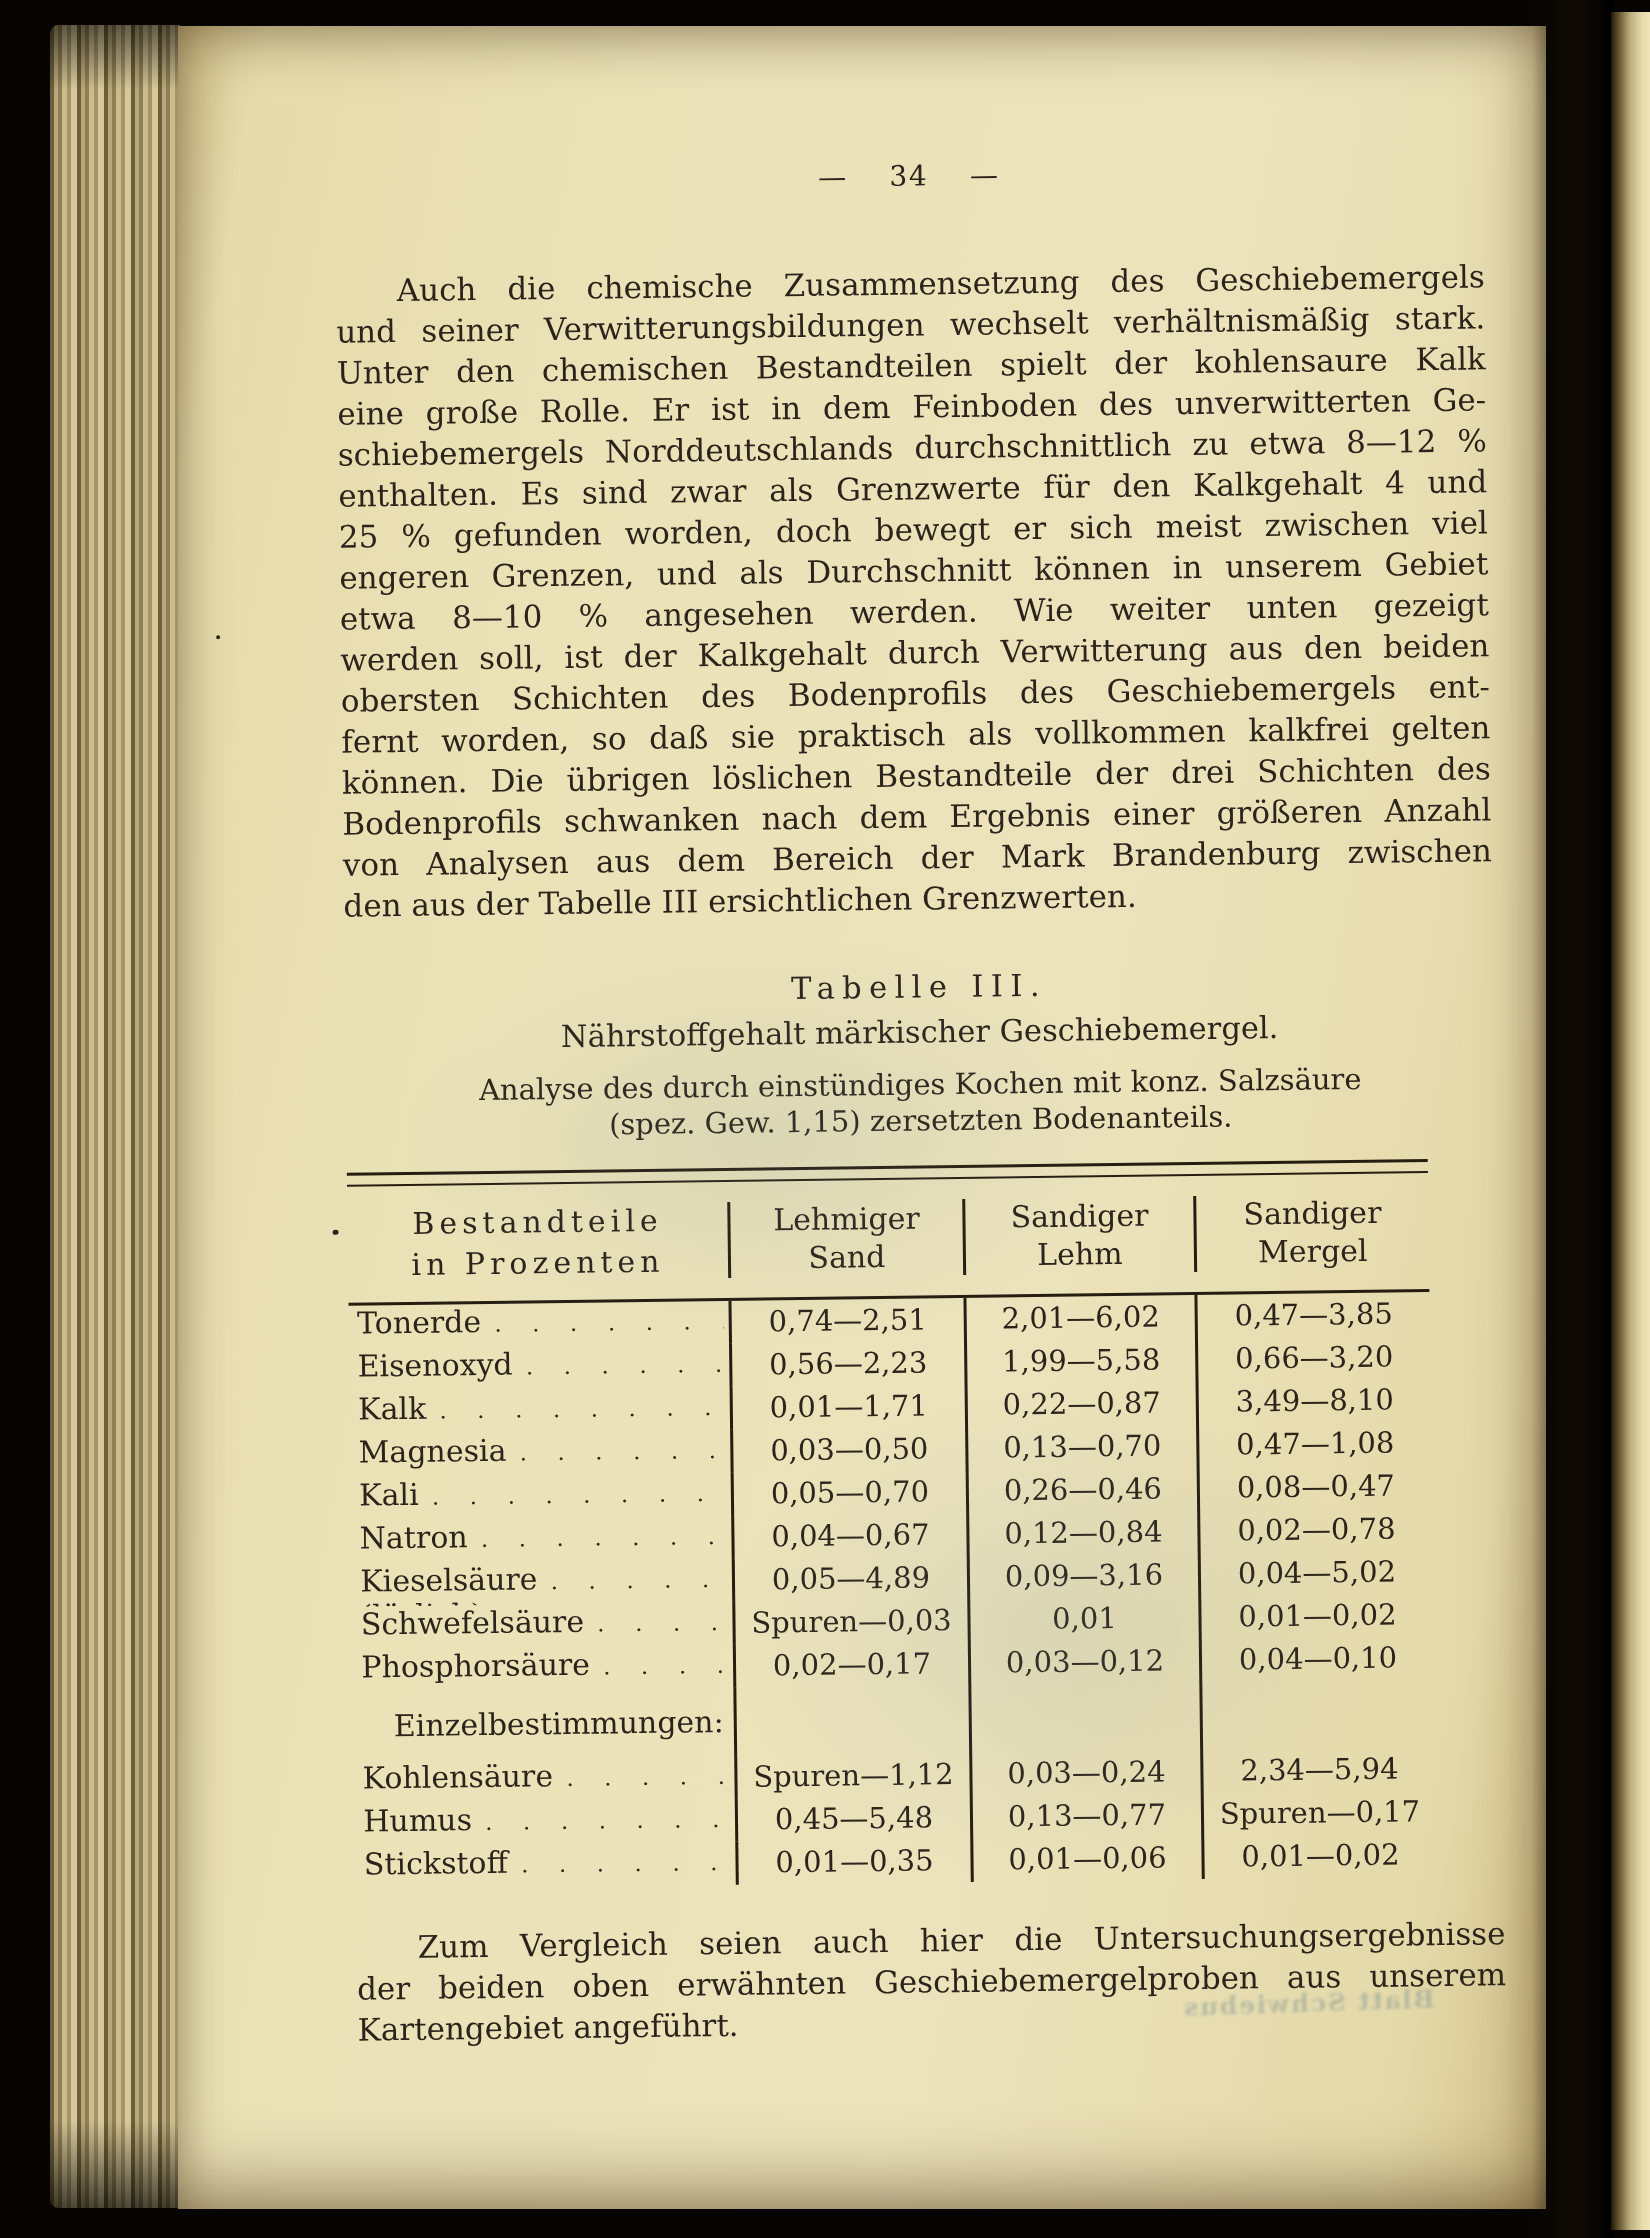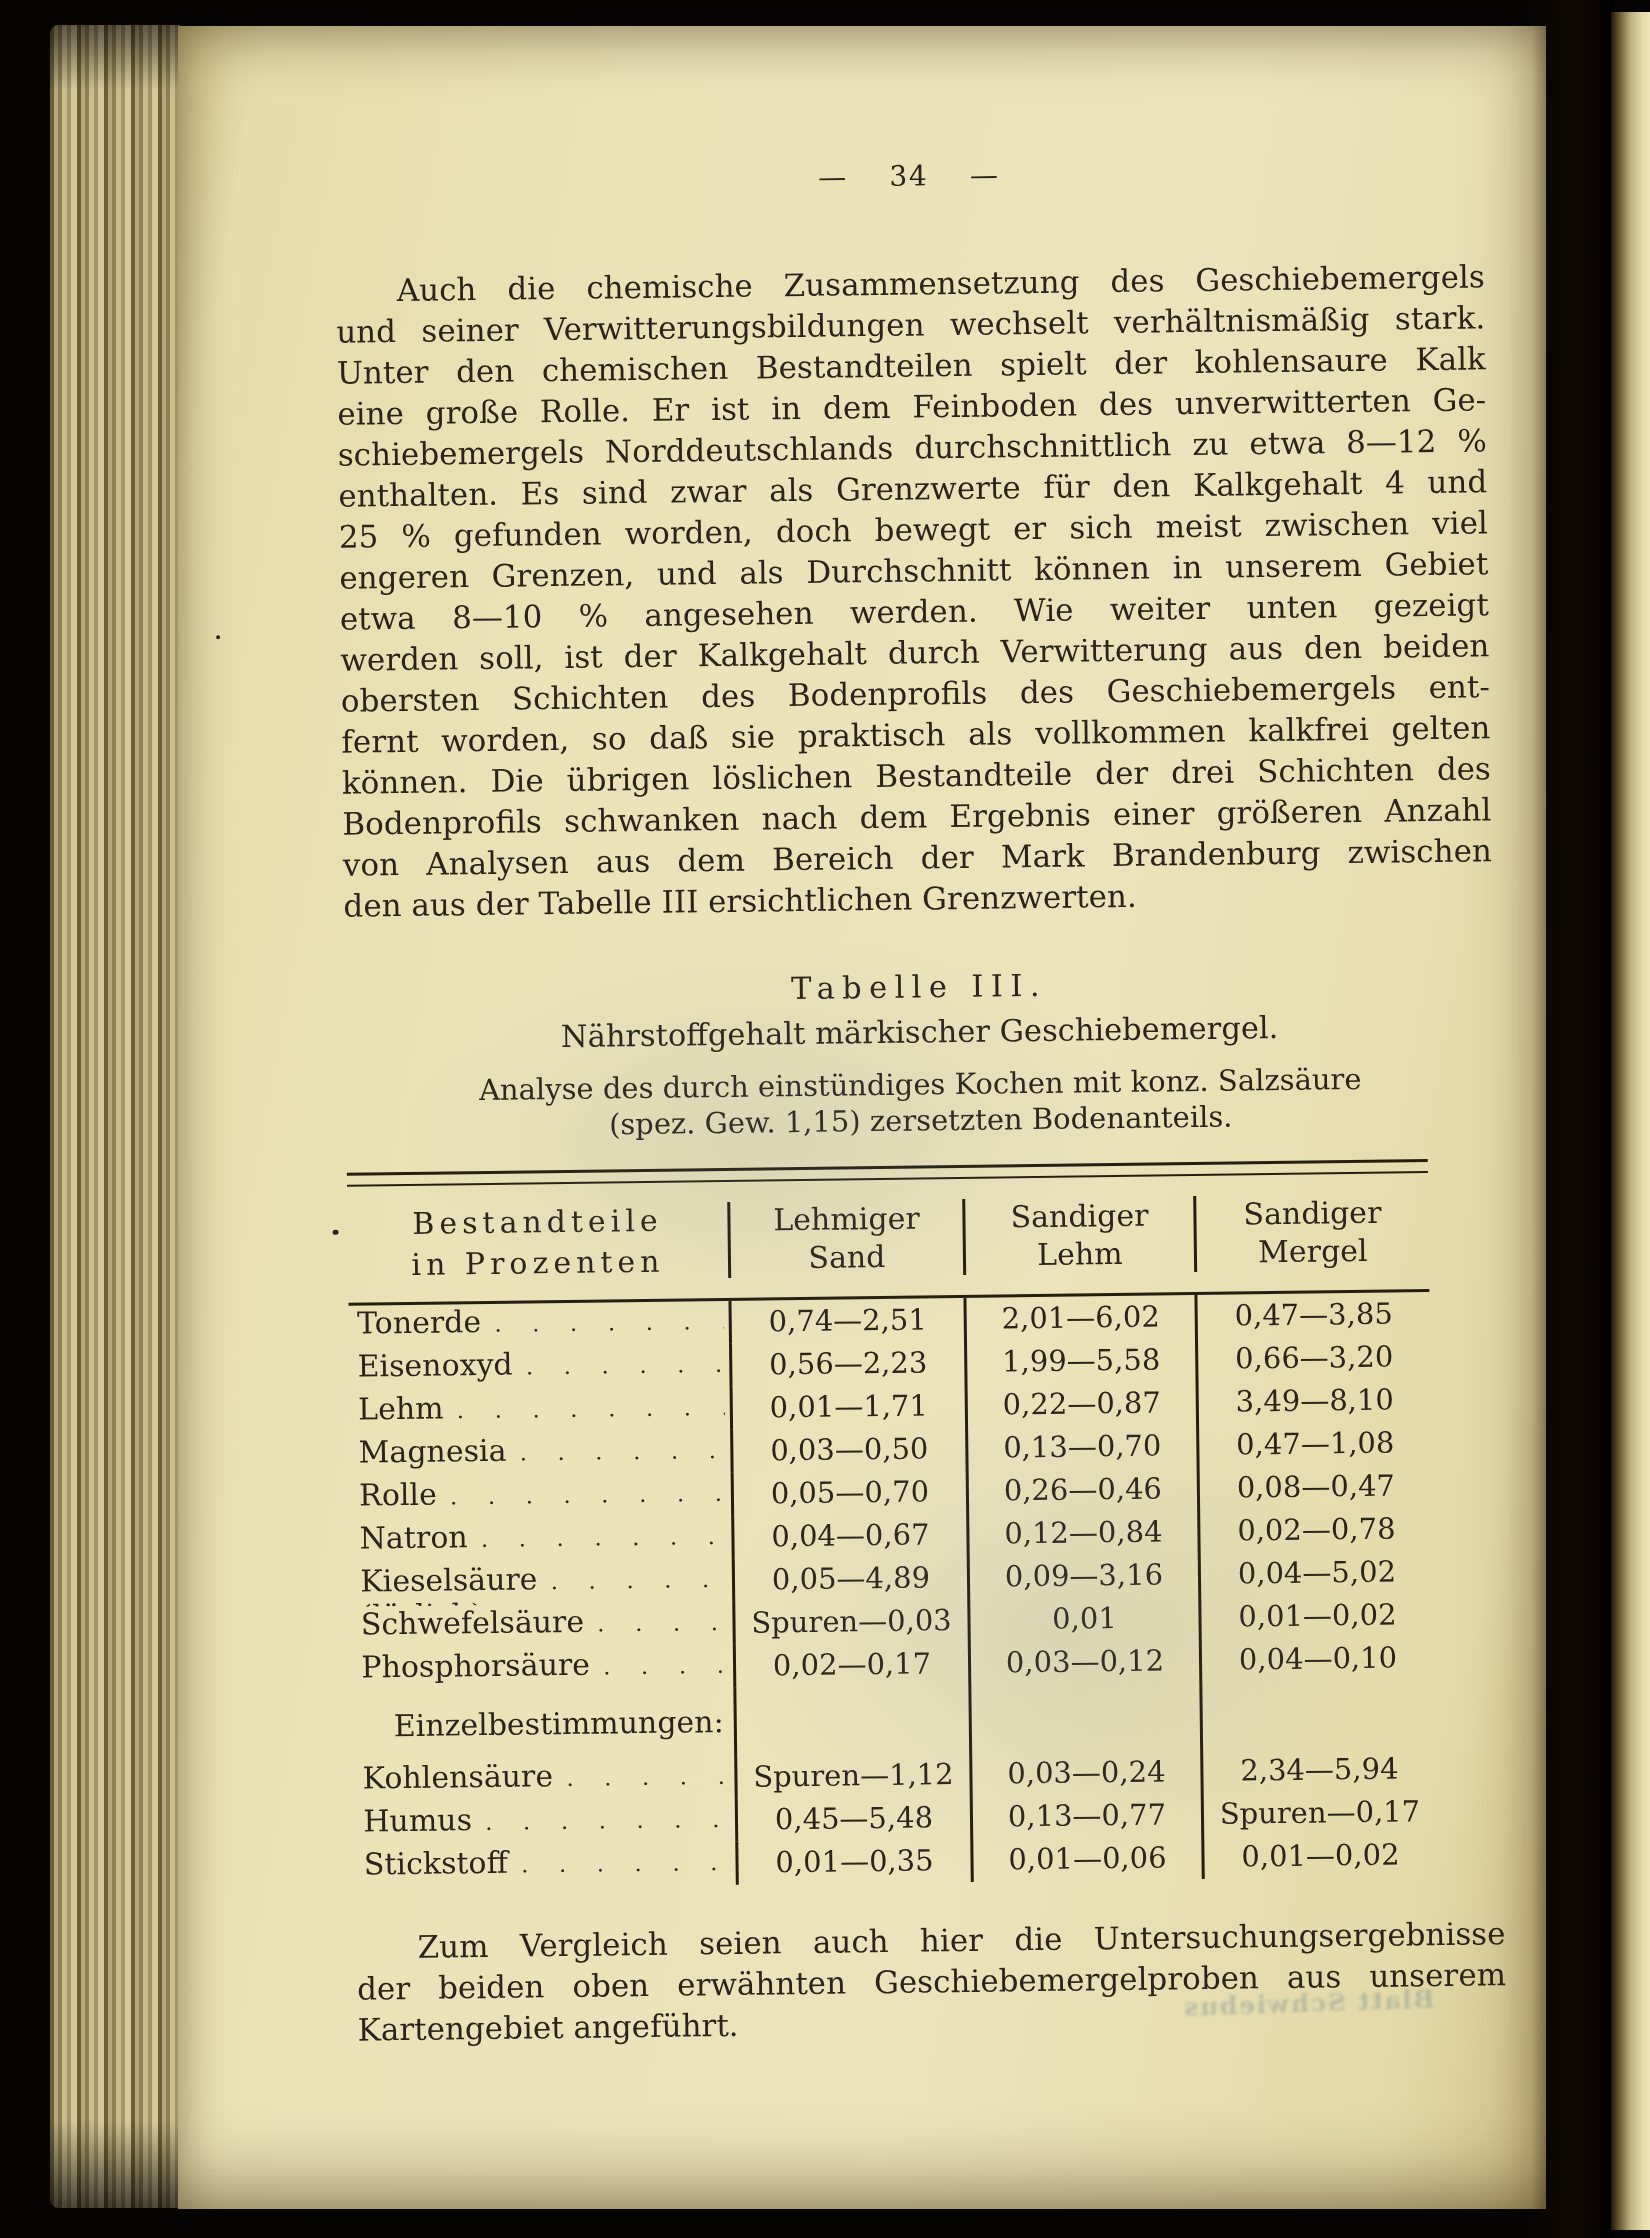--- a/index.html
+++ b/index.html
@@ -155,39 +155,39 @@
         <div class="labelcell">
             <span>Eisenoxyd</span>
             <span class="dots">.  .  .  .  .  .  .  .  .  .  .  .  .  .  .  .  .  .  .  .</span>
           </div>
         <div class="cell v valcell">0,56—2,23</div>
         <div class="cell v valcell">1,99—5,58</div>
         <div class="cell v valcell">0,66—3,20</div>
       </div>
       <div class="trow brow">
         <div class="labelcell">
-            <span>Lehm</span>
+            <span>Kalk</span>
             <span class="dots">.  .  .  .  .  .  .  .  .  .  .  .  .  .  .  .  .  .  .  .</span>
           </div>
         <div class="cell v valcell">0,01—1,71</div>
         <div class="cell v valcell">0,22—0,87</div>
         <div class="cell v valcell">3,49—8,10</div>
       </div>
       <div class="trow brow">
         <div class="labelcell">
             <span>Magnesia</span>
             <span class="dots">.  .  .  .  .  .  .  .  .  .  .  .  .  .  .  .  .  .  .  .</span>
           </div>
         <div class="cell v valcell">0,03—0,50</div>
         <div class="cell v valcell">0,13—0,70</div>
         <div class="cell v valcell">0,47—1,08</div>
       </div>
       <div class="trow brow">
         <div class="labelcell">
-            <span>Rolle</span>
+            <span>Kali</span>
             <span class="dots">.  .  .  .  .  .  .  .  .  .  .  .  .  .  .  .  .  .  .  .</span>
           </div>
         <div class="cell v valcell">0,05—0,70</div>
         <div class="cell v valcell">0,26—0,46</div>
         <div class="cell v valcell">0,08—0,47</div>
       </div>
       <div class="trow brow">
         <div class="labelcell">
             <span>Natron</span>
             <span class="dots">.  .  .  .  .  .  .  .  .  .  .  .  .  .  .  .  .  .  .  .</span>

